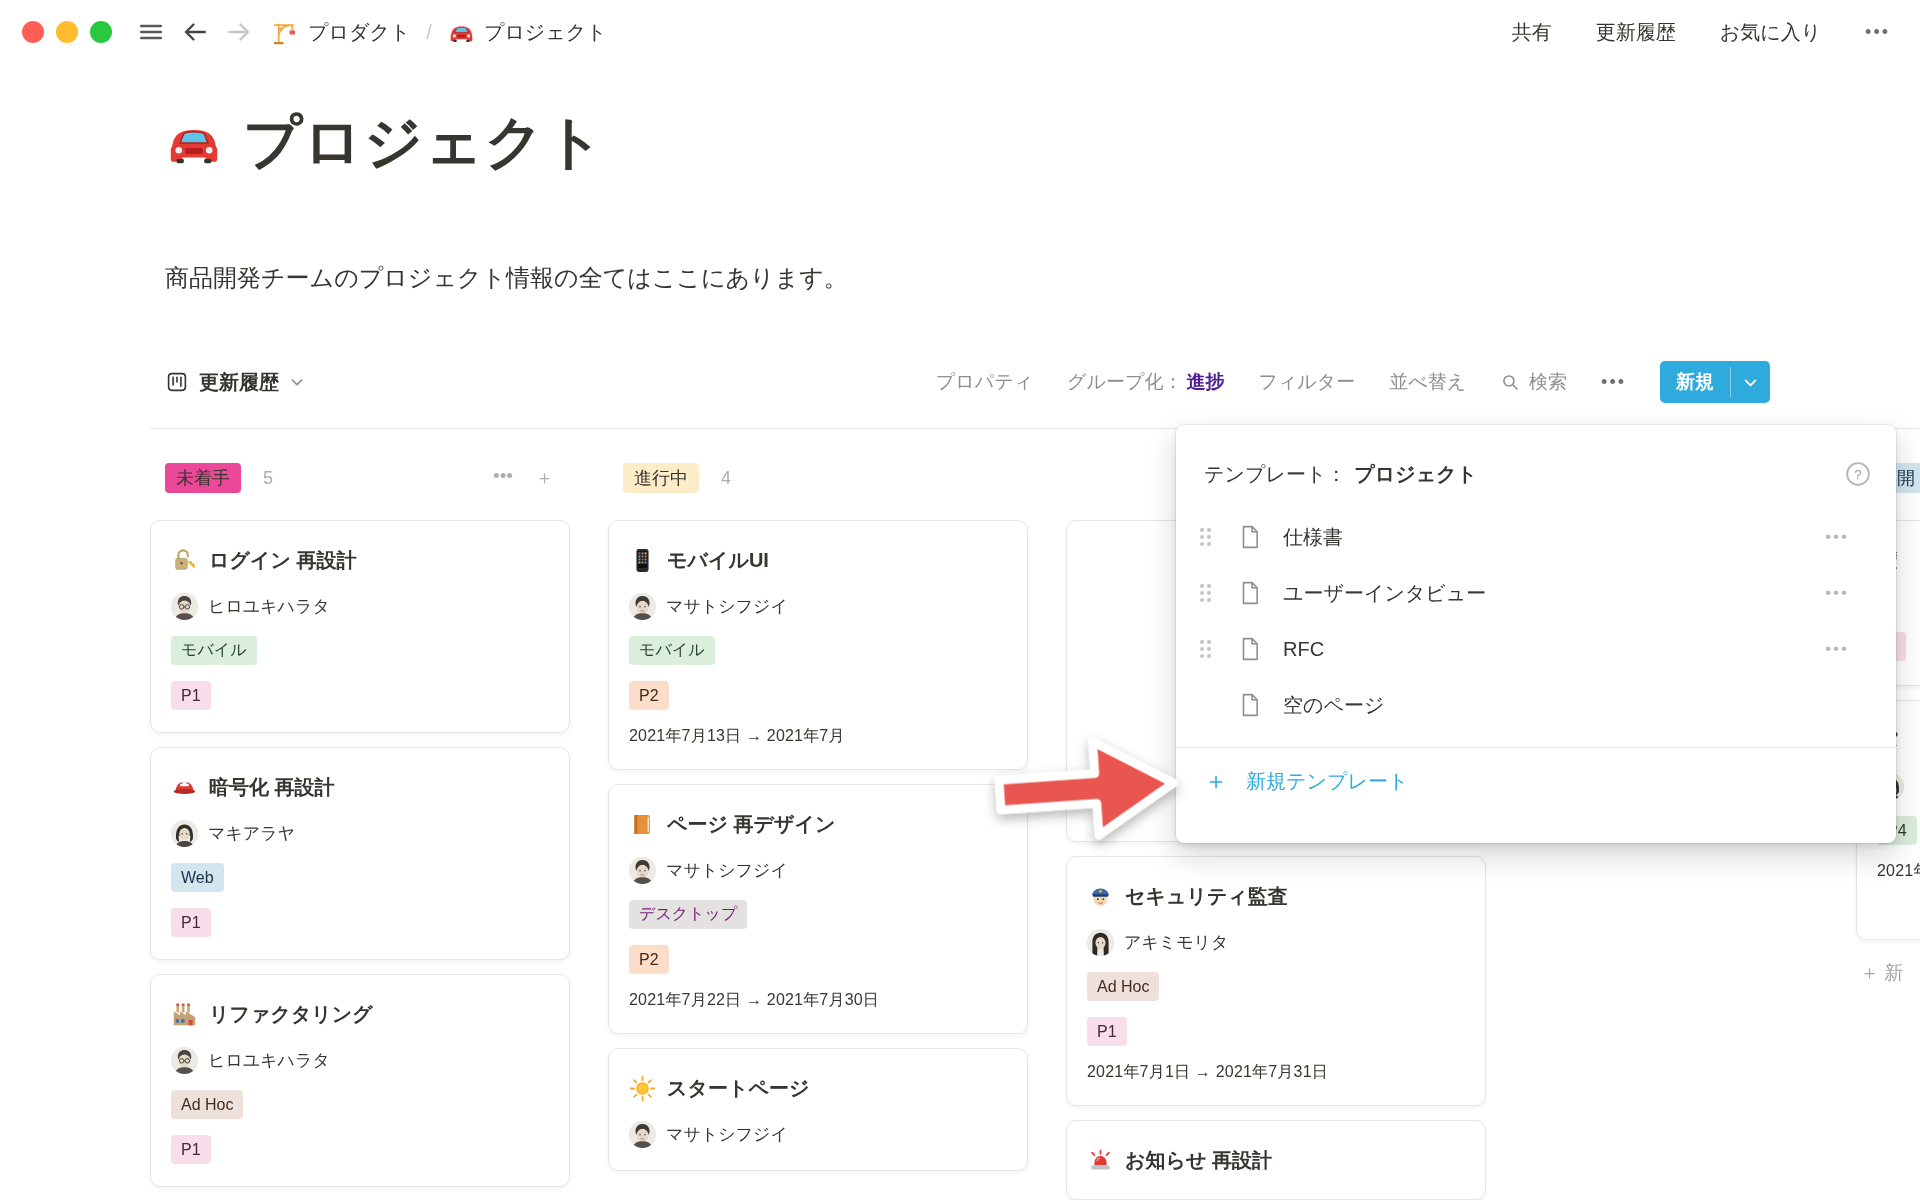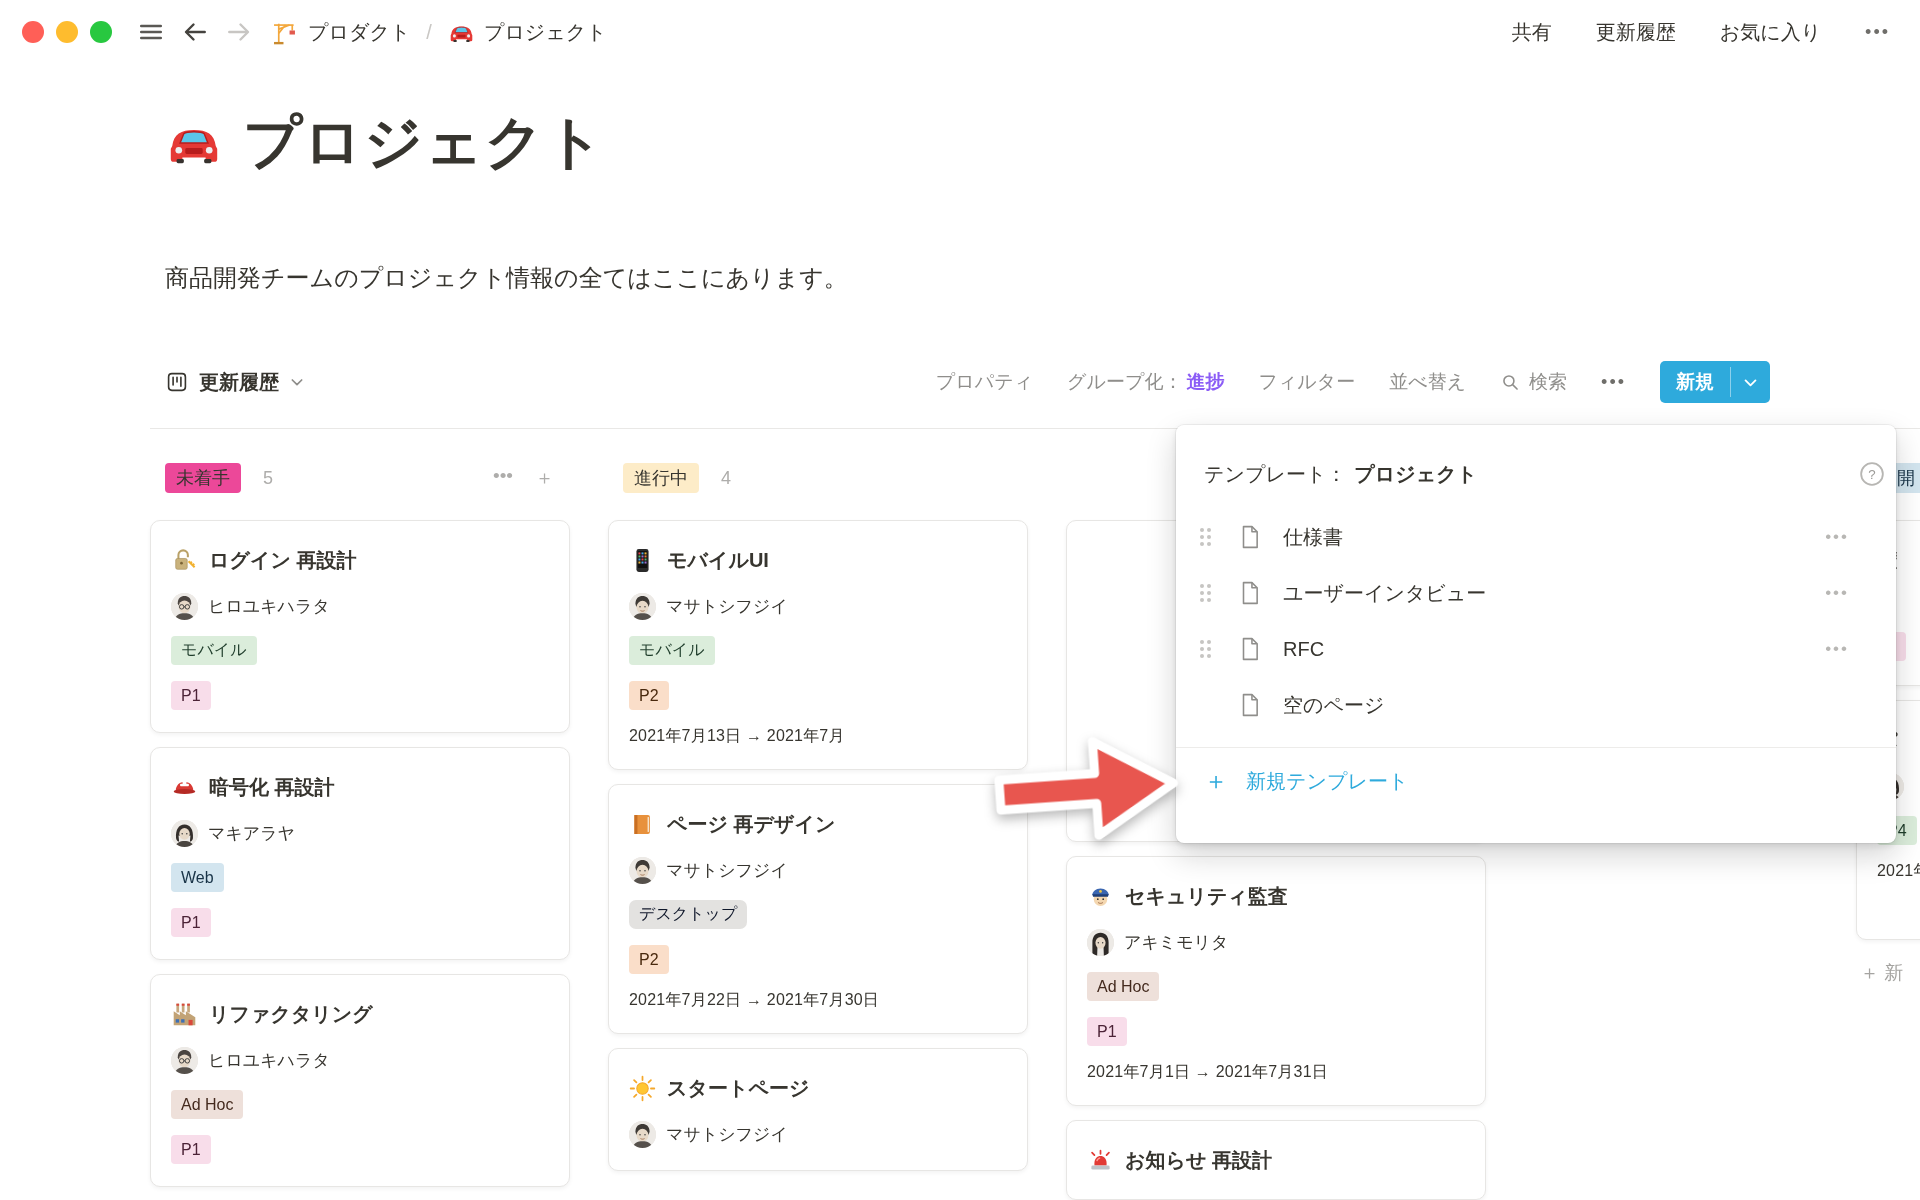--- a/index.html
+++ b/index.html
@@ -28,21 +28,21 @@
   .page-head { position:absolute; left:165px; top:104px; display:flex; align-items:center; gap:20px; }
   .page-title { font-size:58px; font-weight:700; letter-spacing:1px; }
   .page-desc { position:absolute; left:165px; top:262px; font-size:24px; }
 
   
   .toolbar { position:absolute; left:150px; right:150px; top:356px; height:52px; display:flex; align-items:center; }
   .view-switch { display:flex; align-items:center; gap:10px; margin-left:15px; font-size:20px; font-weight:700; cursor:pointer; }
   .view-switch .chev { color:#8F8E8B; }
   .tb-right { margin-left:auto; display:flex; align-items:center; gap:34px; font-size:19px; color:#8F8E8B; }
   .tb-item { cursor:pointer; white-space:nowrap; }
-  .tb-item .tb-val { color:#8b5cf6; font-weight:600; margin-left:4px; }
+  .tb-item .tb-val { color:#4c1d95; font-weight:600; margin-left:4px; }
   .tb-search { display:flex; align-items:center; gap:8px; cursor:pointer; }
   .btn-new { display:flex; align-items:stretch; height:42px; border-radius:5px; overflow:hidden; cursor:pointer;
              background:var(--blue,#2EAADC); color:#fff; font-size:19px; font-weight:700; }
   .btn-new .main { display:flex; align-items:center; padding:0 16px; }
   .btn-new .split { width:1px; background:rgba(255,255,255,.45); margin:6px 0; }
   .btn-new .caret { display:flex; align-items:center; padding:0 11px; }
   .board-divider { position:absolute; left:150px; right:0; top:428px; height:1px; background:#E9E8E6; }
 
   
   .column { position:absolute; top:462px; width:420px; }
@@ -63,21 +63,21 @@
   .pill { display:inline-flex; align-items:center; height:29px; padding:0 10px; border-radius:4px; font-size:16px; }
   .dates { font-size:16px; letter-spacing:.2px; }
 
   
   .add-card-frag { margin-top:20px; margin-left:4px; color:#A5A4A1; font-size:19px; cursor:pointer; white-space:nowrap; }
 
   
   .popup { position:absolute; left:1176px; top:425px; width:720px; height:418px; background:#fff; z-index:10;
            border-radius:8px;
            box-shadow:0 0 0 1px rgba(15,15,15,.05), 0 3px 6px rgba(15,15,15,.09), 0 12px 30px rgba(15,15,15,.18); }
-  .popup-head { height:84px; display:flex; align-items:center; padding:14px 10px 0 28px; font-size:20px; color:#37352F; }
+  .popup-head { height:84px; display:flex; align-items:center; padding:14px 24px 0 28px; font-size:20px; color:#37352F; }
   .popup-head b { font-weight:700; margin-left:8px; }
   .popup-help { margin-left:auto; cursor:pointer; }
   .tpl-row { height:56px; display:flex; align-items:center; padding:0 47px 0 24px; cursor:pointer; }
   .tpl-row .handle { width:18px; display:flex; flex-wrap:wrap; gap:3px; width:15px; margin-right:22px; cursor:grab; }
   .tpl-row .handle i { width:4px; height:4px; border-radius:50%; background:#C6C5C2; }
   .tpl-row .handle.none { visibility:hidden; cursor:default; }
   .tpl-row .doc { margin-right:20px; }
   .tpl-row .lbl { font-size:20px; }
   .tpl-row .menu { margin-left:auto; color:#B8B7B4; letter-spacing:2px; font-size:17px; cursor:pointer; }
   .popup-sep { height:1px; background:#EDECEA; margin:14px 0 0 0; }
@@ -395,21 +395,21 @@
                 <path d="M9.5 16c0-8 5-11.5 10.5-11.5S30.5 8 30.5 16l-1.2 4H10.7z" fill="#3E3A36"></path>
                 <ellipse cx="20" cy="21" rx="8.8" ry="9.5" fill="#E7D9C8"></ellipse>
                 <circle cx="16.3" cy="20.5" r="1.1" fill="#3A3A3A"></circle>
                 <circle cx="23.7" cy="20.5" r="1.1" fill="#3A3A3A"></circle>
                 <path d="M17 26c2 1.2 4 1.2 6 0" stroke="#9C6B4A" stroke-width="1.3" fill="none"></path>
                 <path d="M5 41c1-8 7.5-11 15-11s14 3 15 11z" fill="#55504B"></path>
               </svg></span>
             <span>マサトシフジイ</span>
           </div>
           <div class="card-row">
-            <span class="pill" style="background: rgb(227, 226, 224); color: #0f172a; border-radius: 7px;">デスクトップ</span>
+            <span class="pill" style="background: rgb(227, 226, 224); color: #701a75;">デスクトップ</span>
           </div>
           <div class="card-row">
             <span class="pill" style="background: rgb(250, 222, 201); color: rgb(73, 41, 14);">P2</span>
           </div>
           <div class="card-row dates">2021年7月22日 → 2021年7月30日</div>
         </div>
         <div class="card">
           <div class="card-title">
             <span class="icon">
               <svg width="27" height="27" viewBox="0 0 40 40">

